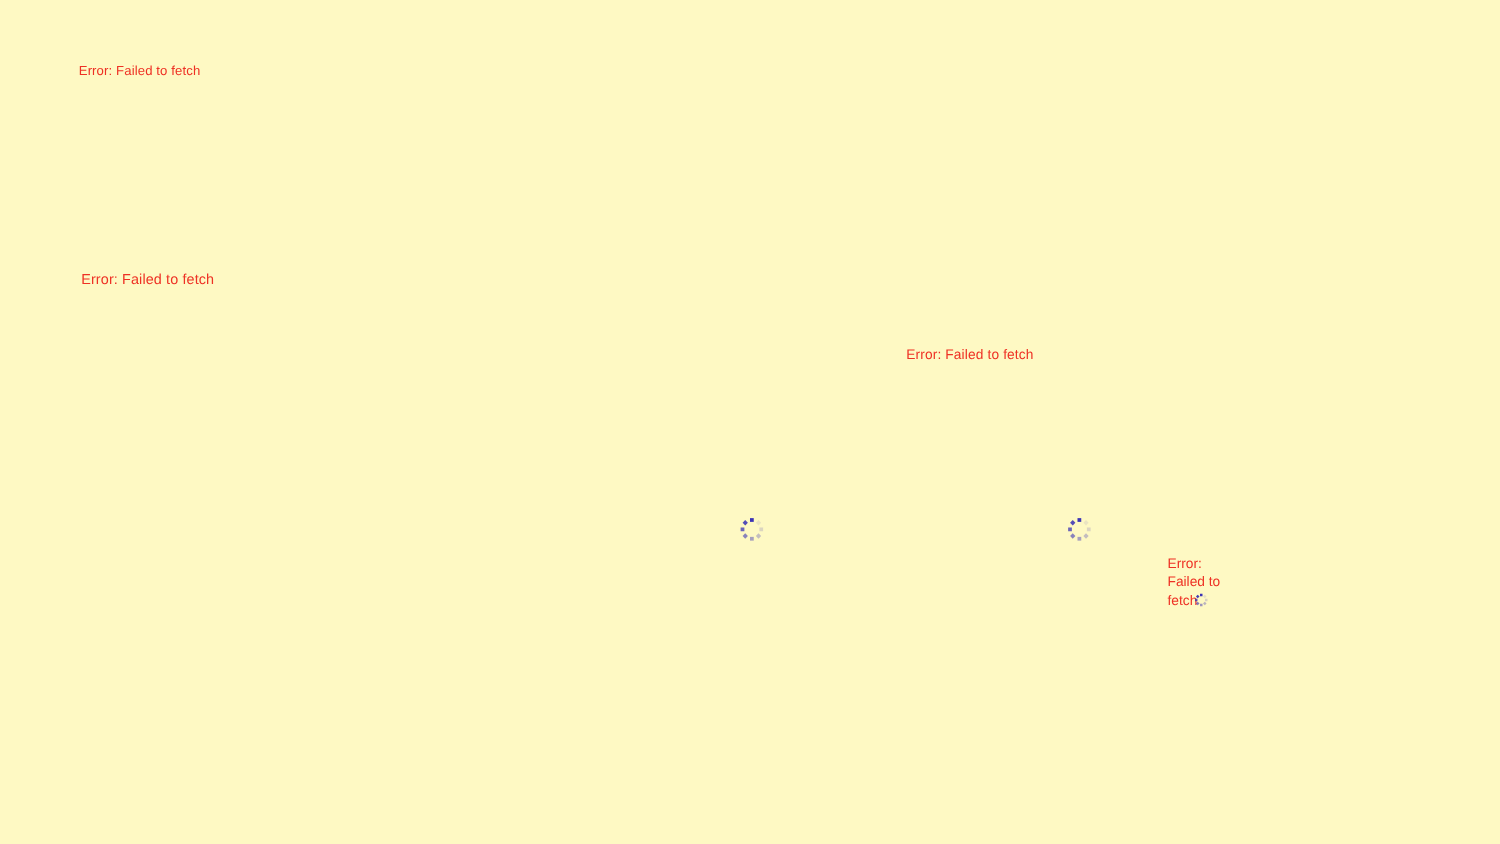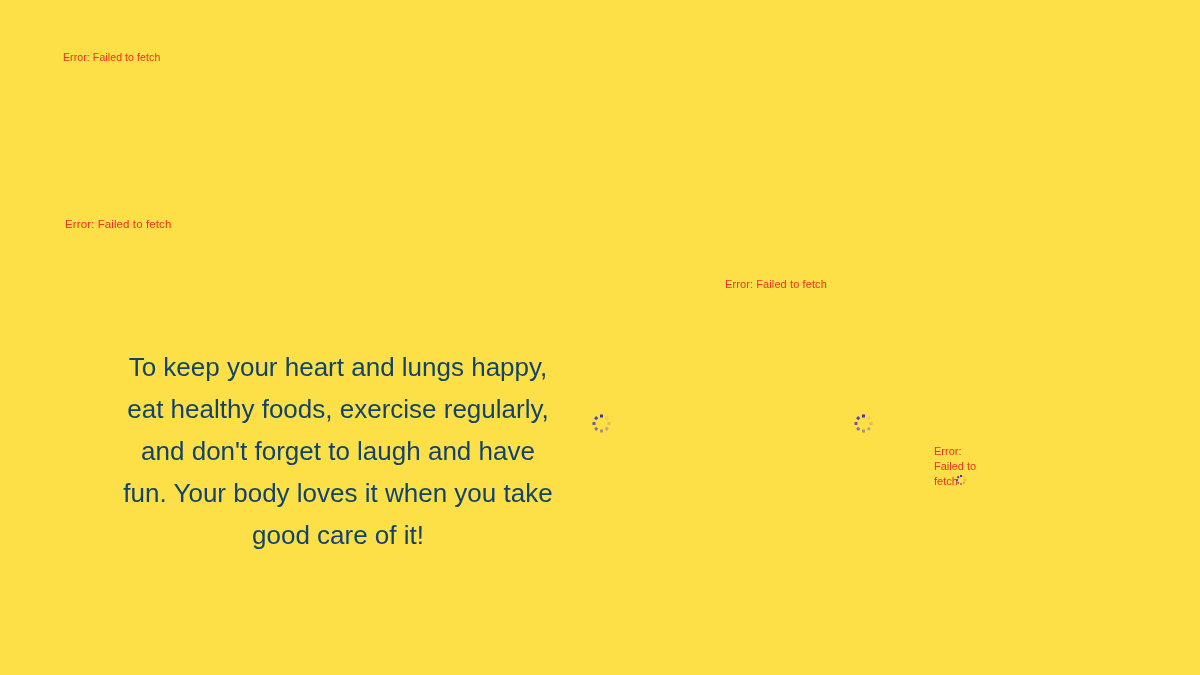--- a/index.html
+++ b/index.html
@@ -12,21 +12,21 @@
     height: 675px;
     position: relative;
     overflow: hidden;
     font-family: "Liberation Sans", sans-serif;
     -webkit-font-smoothing: antialiased;
   }
 
   .slide {
     position: absolute;
     inset: 0;
-    background: #fde047;
+    background: #fef9c3;
   }
 
   
   .err {
     position: absolute;
     color: #ee3124;
     font-family: "Liberation Sans", sans-serif;
     font-weight: 400;
     white-space: nowrap;
     line-height: 1.2;
@@ -149,21 +149,20 @@
 
 <div class="slide">
 
   <div class="err err-1">Error: Failed to fetch</div>
 
 
   <div class="err err-2">Error: Failed to fetch</div>
 
   <div class="err err-3">Error: Failed to fetch</div>
 
-  <p class="body-text">To keep your heart and lungs happy, eat healthy foods, exercise regularly, and don't forget to laugh and have fun. Your body loves it when you take good care of it!</p>
 
   <div class="spinner spinner-1">
     <i></i>
       <i></i>
       <i></i>
       <i></i>
       <i></i>
       <i></i>
       <i></i>
       <i></i>

